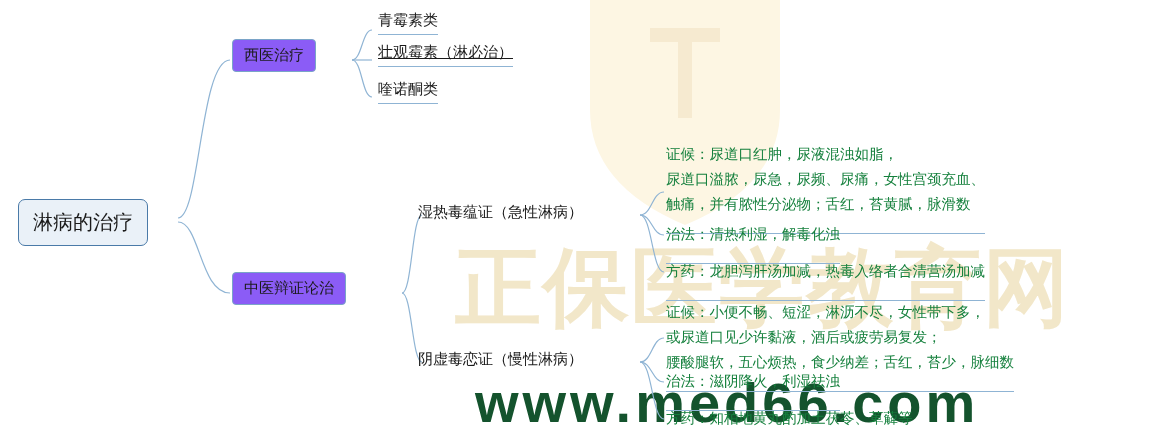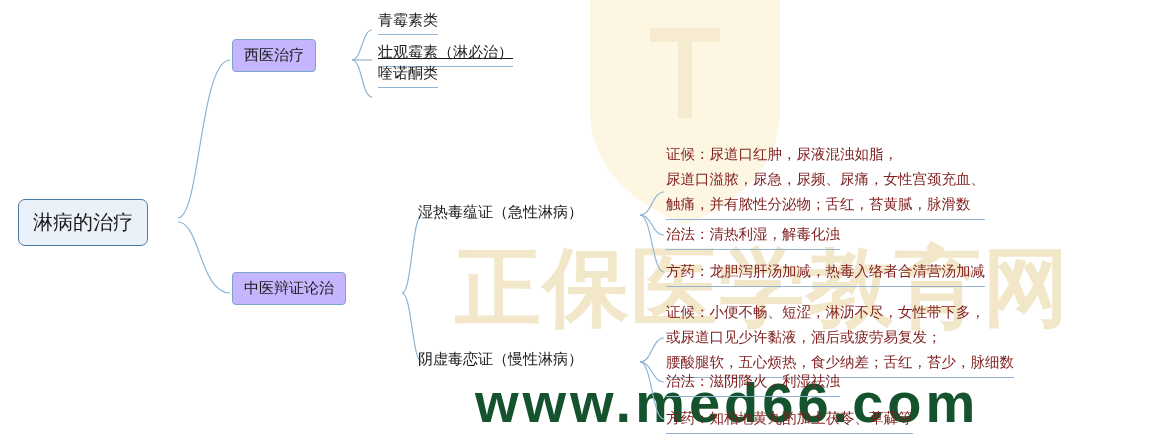--- a/index.html
+++ b/index.html
@@ -66,21 +66,21 @@
     background: #eaf1f8;
     border-radius: 7px;
     padding: 9px 14px;
     font-size: 20px;
     left: 18px;
     top: 199px;
   }
   
   .lvl2-node {
     border: 1px solid #7aa4c8;
-    background: #c4b5fd;
+    background: #8b5cf6;
     border-radius: 4px;
     padding: 6px 11px;
     font-size: 15px;
   }
   #node-west { left: 232px; top: 39px; }
   #node-tcm  { left: 232px; top: 272px; }
 
   
   .leaf {
     position: absolute;
@@ -100,23 +100,23 @@
     font-size: 15px;
     color: #1a1a1a;
     white-space: nowrap;
   }
   
   .detail {
     position: absolute;
     z-index: 2;
     font-size: 14.5px;
     line-height: 25px;
-    color: #7f1d1d;
+    color: #15803d;
     white-space: nowrap;
-    padding-bottom: 2px;
+    padding-bottom: 16px;
     border-bottom: 1px solid #8fb4d4;
   }
 </style>
 </head>
 <body>
 
 <div id="canvas">
 
   <div id="watermark">
     <svg width="1157" height="443">
@@ -152,21 +152,21 @@
     </g>
   </svg>
 
   <div class="node root-node">淋病的治疗</div>
 
   <div class="node lvl2-node" id="node-west">西医治疗</div>
   <div class="node lvl2-node" id="node-tcm">中医辩证论治</div>
 
   <div class="leaf leaf-underline" style="left:378px; top:11px;">青霉素类</div>
   <div class="leaf leaf-underline" style="left:378px; top:43px;text-decoration:underline;">壮观霉素（淋必治）</div>
-  <div class="leaf leaf-underline" style="left:378px; top:64px;text-align:right;">喹诺酮类</div>
+  <div class="leaf leaf-underline" style="left:378px; top:80px;text-align:right;">喹诺酮类</div>
 
   <div class="group-label" style="left:418px; top:203px;">湿热毒蕴证（急性淋病）</div>
   <div class="group-label" style="left:418px; top:350px;">阴虚毒恋证（慢性淋病）</div>
 
   <div class="detail" style="left:666px; top:142px;">
     <div>证候：尿道口红肿，尿液混浊如脂，</div>
     <div>尿道口溢脓，尿急，尿频、尿痛，女性宫颈充血、</div>
     <div>触痛，并有脓性分泌物；舌红，苔黄腻，脉滑数</div>
   </div>
   <div class="detail" style="left:666px; top:222px;">

